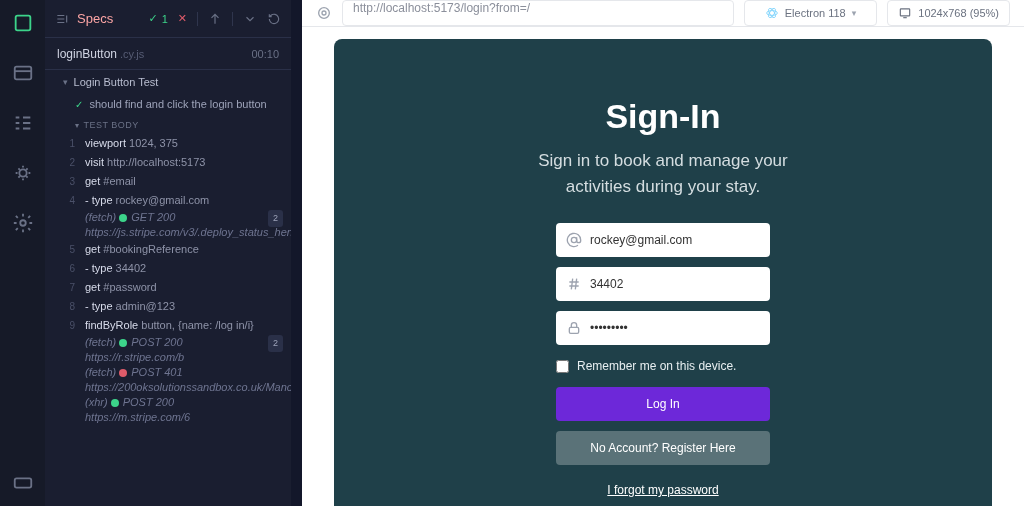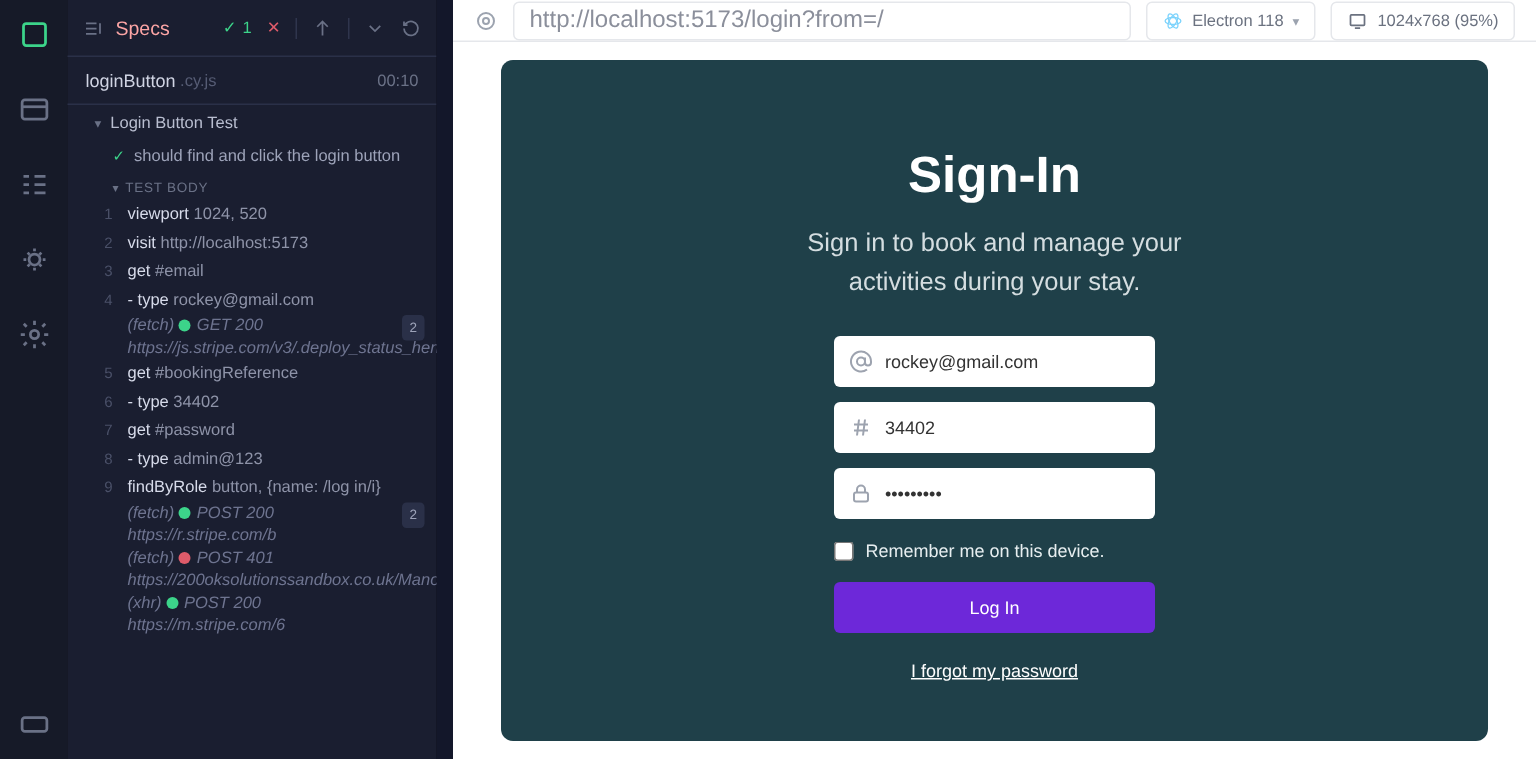--- a/index.html
+++ b/index.html
@@ -38,22 +38,22 @@
 .cmd-arg { color: #8e93a8; }
 .sub-line { padding-left: 40px; color: #6e7490; font-style: italic; line-height: 15px; position:relative; }
 .sub-line.with-badge { padding-right: 20px; }
 .dot-green { width: 8px; height: 8px; border-radius: 50%; background: #3cd48a; display: inline-block; margin-right: 4px; vertical-align: middle;}
 .dot-red { width: 8px; height: 8px; border-radius: 50%; background: #de5b6a; display: inline-block; margin-right: 4px; vertical-align: middle;}
 .method-text { font-style: italic; }
 .badge-count { position:absolute; right:8px; top:0; background:#2a3048; color:#9da3b9; font-size:9px; padding:1px 5px; border-radius:3px; font-style:normal;}
 
 .aut-pane { flex: 1; display: flex; flex-direction: column; background: #ffffff; }
 .aut-header { height: 40px; border-bottom: 1px solid #e5e7eb; display: flex; align-items: center; padding: 0 14px; gap: 10px; }
-.url-bar { flex: 1; height: 26px; border: 1px solid #e5e7eb; border-radius: 4px; font-size: 16px; color: #8b8f9b; padding: 0 10px; display: flex; align-items: center; background:#fff;}
-.browser-pill { height: 26px; border: 1px solid #e5e7eb; border-radius: 4px; display: flex; align-items: center; padding: 0 10px; gap: 6px; font-size: 11px; color: #6b7280; cursor:pointer;}
+.url-bar { flex: 1; height: 26px; border: 1px solid #e5e7eb; border-radius: 4px; font-size: 12px; color: #8b8f9b; padding: 0 10px; display: flex; align-items: flex-start; background:#fff;}
+.browser-pill { height: 26px; border: 1px solid #e5e7eb; border-radius: 4px; display: flex; align-items: center; padding: 0 20px; gap: 6px; font-size: 11px; color: #6b7280; cursor:pointer;}
 .vp-pill { height: 26px; border: 1px solid #e5e7eb; border-radius: 4px; display: flex; align-items: center; padding: 0 10px; gap: 6px; font-size: 11px; color: #6b7280;}
 
 .aut-body { flex: 1; background: #fff; padding: 12px 32px; display:flex; }
 .login-card { flex:1; background: #1f4049; border-radius: 8px; display: flex; flex-direction: column; align-items: center; padding: 58px 40px 40px; color: #fff; }
 .login-title { font-size: 34px; font-weight: 700; margin-bottom: 12px; }
 .login-sub { font-size: 17px; text-align: center; color: #d4dde0; line-height: 1.5; margin-bottom: 24px; max-width: 280px;}
 .form { width: 214px; display: flex; flex-direction: column; gap: 10px;}
 .field { background: #fff; border-radius: 4px; height: 34px; display: flex; align-items: center; padding: 0 10px; gap: 8px; }
 .field-ico { width: 16px; height:16px; color: #9da3af; display:flex; align-items:center; justify-content:center;}
 .field input { border: none; outline: none; font-size: 12px; flex: 1; color: #333; background:transparent;}
@@ -155,21 +155,21 @@
     <span>should find and click the login button</span>
   </div>
   <div class="section-label">
     <span class="chev">▾</span>
     <span>TEST BODY</span>
   </div>
 
   <div class="code-body" id="code-body">
       <div class="code-line">
         <span class="ln">1</span>
-        <span><span class="cmd-name">viewport</span><span class="cmd-arg">  1024, 520</span></span>
+        <span><span class="cmd-name">viewport</span><span class="cmd-arg">  1024, 375</span></span>
       </div>
       <div class="code-line">
         <span class="ln">2</span>
         <span><span class="cmd-name">visit</span><span class="cmd-arg">  http://localhost:5173</span></span>
       </div>
       <div class="code-line">
         <span class="ln">3</span>
         <span><span class="cmd-name">get</span><span class="cmd-arg">  #email</span></span>
       </div>
       <div class="code-line">
@@ -264,17 +264,18 @@
                 <path d="M8 11V8a4 4 0 1 1 8 0v3"></path>
               </svg>
             </span>
           <input value="•••••••••" style="">
         </div>
         <label class="remember-row">
           <input type="checkbox" style="">
           <span>Remember me on this device.</span>
         </label>
         <button class="btn-login">Log In</button>
+        <button class="btn-register">No Account? Register Here</button>
         <div class="forgot">I forgot my password</div>
       </div>
     </div>
   </div>
 </div>
 
 </body></html>

